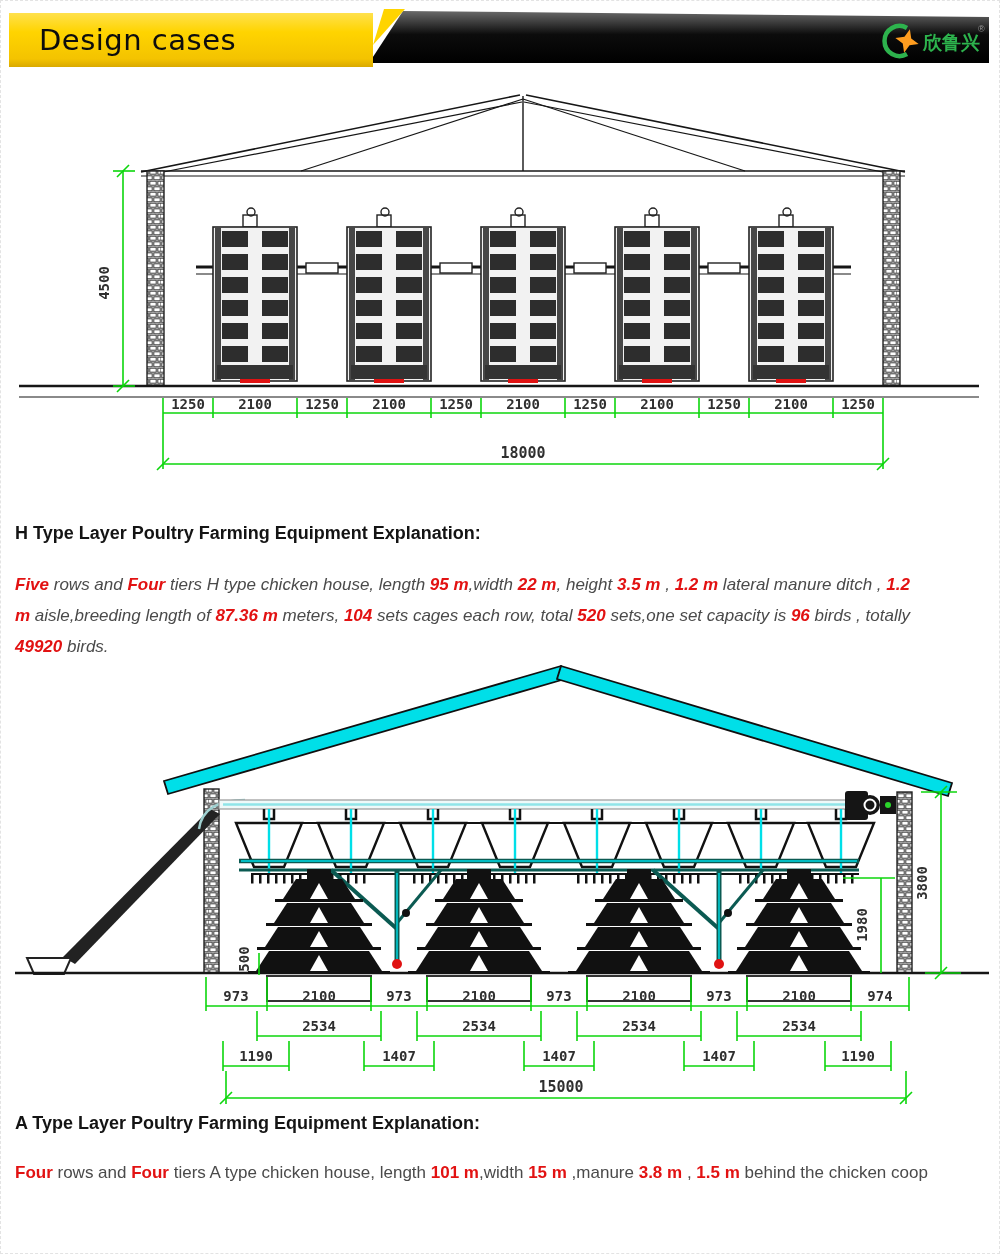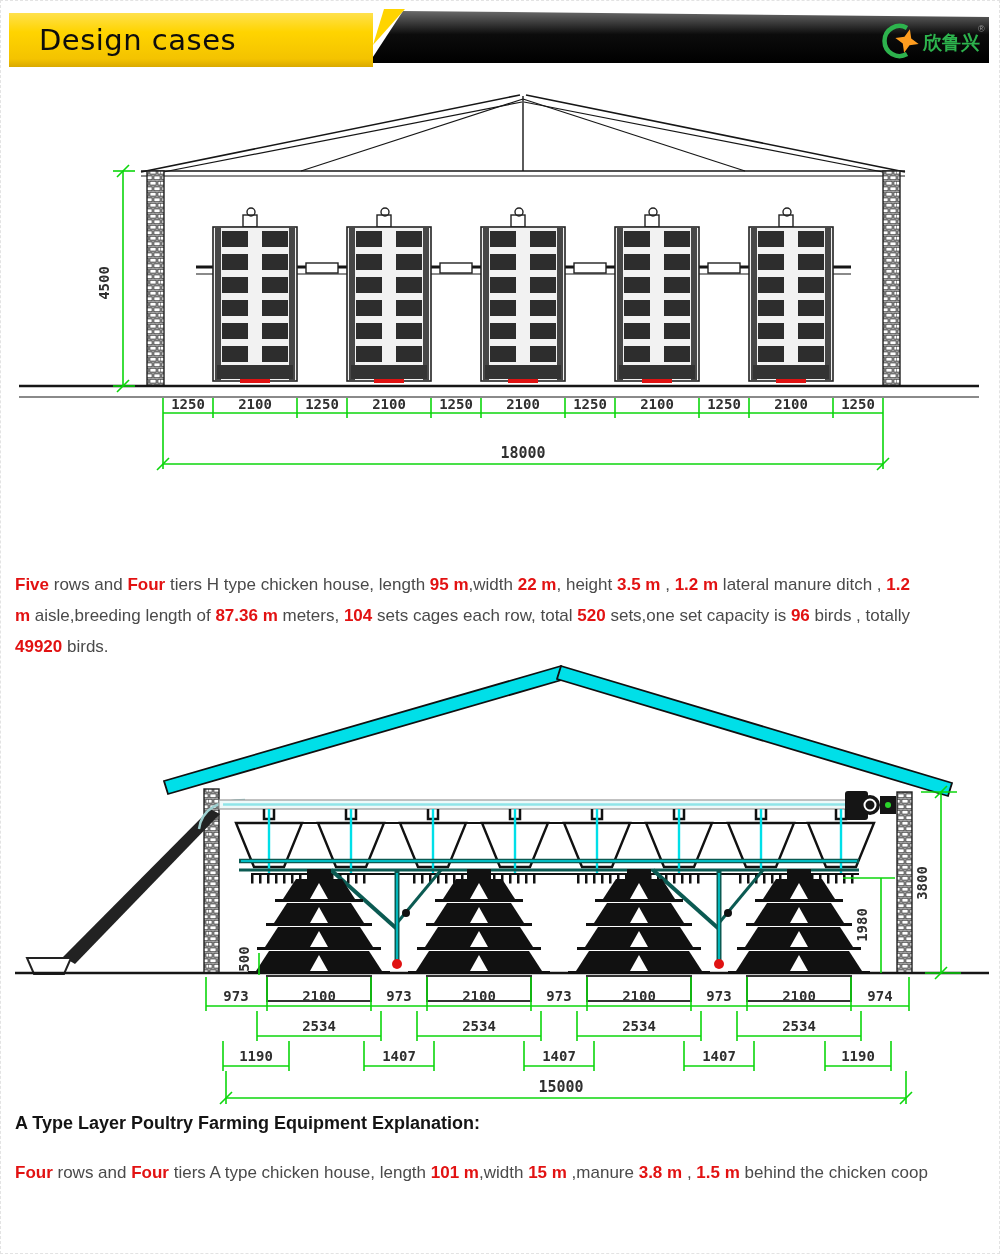--- a/index.html
+++ b/index.html
@@ -18,21 +18,21 @@
   .d2{position:absolute;left:0;top:660px;}
   .dim{font:700 14px "DejaVu Sans Mono",monospace;fill:#2f2f2f;}
   .dimL{font:700 15px "DejaVu Sans Mono",monospace;fill:#2f2f2f;}
   .g{stroke:#0cd60c;stroke-width:1.6;fill:none;}
   .k{stroke:#161616;fill:none;}
   
   .heading{position:absolute;left:14px;font-size:18px;font-weight:700;color:#141414;white-space:nowrap;}
   .h-head{top:522px;}
   .a-head{top:1112px;text-align:right;}
   .para{position:absolute;left:14px;font-size:17px;color:#4a4a4a;}
-  .h-para{top:568px;}
+  .h-para{top:568px;font-style:italic;}
   .a-para{top:1156px;}
   .pline{white-space:nowrap;line-height:31px;}
   .hl{color:#e21212;font-weight:700;}
 </style>
 </head>
 <body>
 
 <div class="page">
 
   <div class="banner">
@@ -244,20 +244,21 @@
     <text class="dim" x="455" y="322" text-anchor="middle">1250</text>
     <text class="dim" x="522" y="322" text-anchor="middle">2100</text>
     <text class="dim" x="589" y="322" text-anchor="middle">1250</text>
     <text class="dim" x="656" y="322" text-anchor="middle">2100</text>
     <text class="dim" x="723" y="322" text-anchor="middle">1250</text>
     <text class="dim" x="790" y="322" text-anchor="middle">2100</text>
     <text class="dim" x="857" y="322" text-anchor="middle">1250</text>
     <text class="dimL" x="522" y="371" text-anchor="middle">18000</text>
   </svg>
 
+  <div class="heading h-head">H Type Layer Poultry Farming Equipment Explanation:</div>
   <div class="para h-para">
     <div class="pline"><span class="hl">Five</span><span> rows and </span><span class="hl">Four</span><span> tiers H type chicken house, length </span><span class="hl">95 m</span><span>,width </span><span class="hl">22 m</span><span>, height </span><span class="hl">3.5 m</span><span> , </span><span class="hl">1.2 m</span><span> lateral manure ditch , </span><span class="hl">1.2</span></div>
     <div class="pline"><span class="hl">m</span><span> aisle,breeding length of </span><span class="hl">87.36 m</span><span> meters,  </span><span class="hl">104</span><span> sets cages each row, total </span><span class="hl">520</span><span> sets,one set capacity is </span><span class="hl">96</span><span> birds , totally</span></div>
     <div class="pline"><span class="hl">49920</span><span> birds.</span></div>
   </div>
 
   <svg class="d2" width="1000" height="450" viewBox="0 0 1000 450">
 
     <g>
       <polygon points="560,5 163,120 167,133 564,18" fill="#00dfe8" stroke="#101010" stroke-width="1.8"></polygon>

